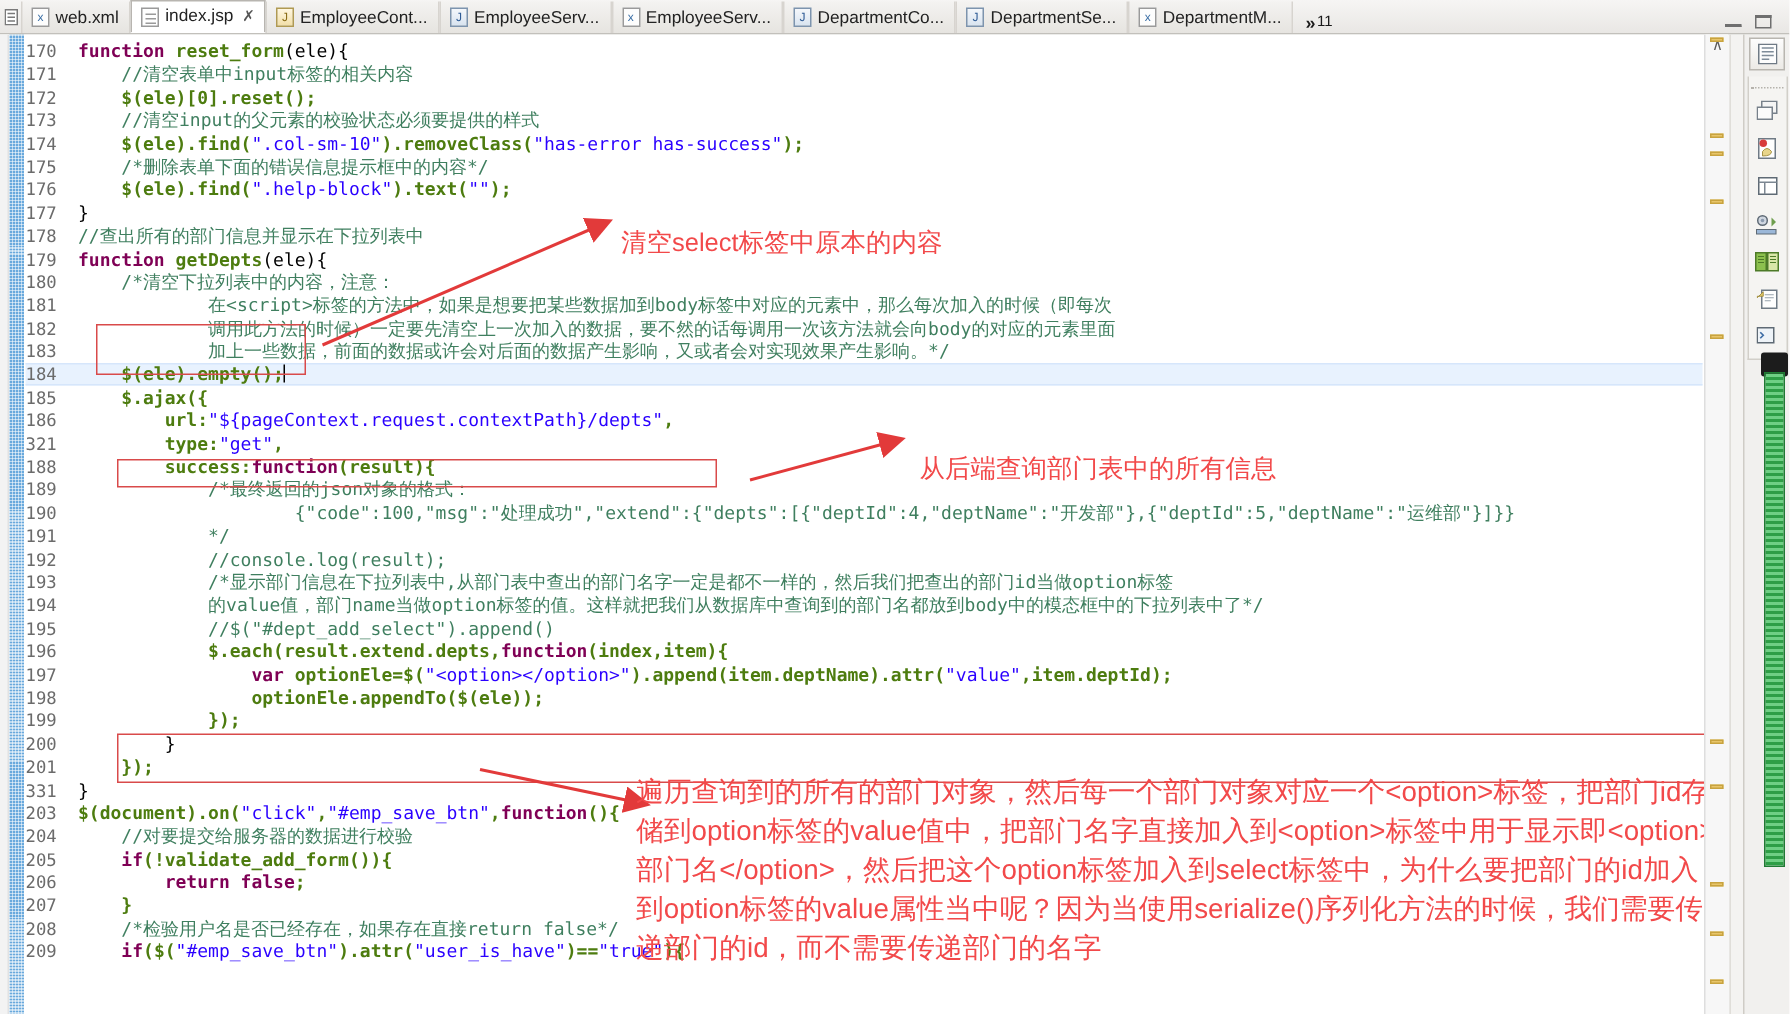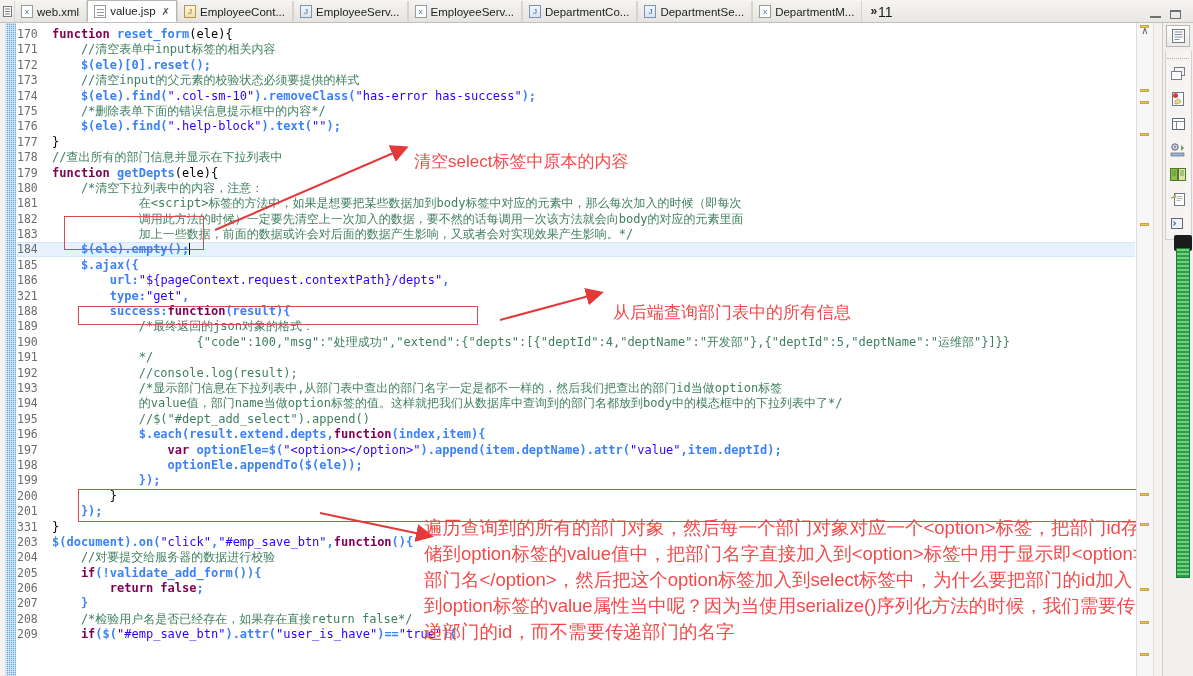--- a/index.html
+++ b/index.html
@@ -116,21 +116,21 @@
   .tab-overflow {
     display: flex;
     align-items: flex-start;
     padding: 1px 6px 0 8px;
     font-size: 12px;
     color: #1a1a1a;
     font-weight: bold;
     gap: 1px;
   }
   .tab-overflow .cnt {
-    font-size: 14px;
+    font-size: 10px;
     font-weight: normal;
     align-self: flex-end;
     padding-bottom: 2px;
   }
   .win-btns {
     margin-left: auto;
     display: flex;
     align-items: center;
     gap: 9px;
     padding: 0 12px 3px 0;
@@ -219,21 +219,21 @@
     white-space: pre;
     color: #000000;
   }
   .code-area .ln { height: 15.4px; position: relative; }
 
   
   .kw   { color: #7f0055; font-weight: bold; }
   .str  { color: #2a00ff; }
   .cm   { color: #3f7f5f; }
   .plain{ color: #000000; }
-  .fnb  { color: #3b82f6; font-weight: bold; }
+  .fnb  { color: #4d7c0f; font-weight: bold; }
 
   
   .cur-line {
     position: absolute;
     left: 17px;
     width: 1118px;
     height: 15.4px;
     background: #e8f2fe;
     border-top: 1px solid #d6e6fb;
     border-bottom: 1px solid #d6e6fb;
@@ -373,21 +373,21 @@
       </svg>
     </div>
 
     <div id="tabs-host" style="display:flex;align-items:flex-end;height:23px;">
         <div class="tab">
           <span class="tab-icon ic-xml"></span>
           <span>web.xml</span>
         </div>
         <div class="tab active">
           <span class="tab-icon ic-jsp"></span>
-          <span>value.jsp</span>
+          <span>index.jsp</span>
           <span class="tab-close">✗</span>
         </div>
         <div class="tab">
           <span class="tab-icon ic-java-dirty"></span>
           <span>EmployeeCont...</span>
         </div>
         <div class="tab">
           <span class="tab-icon ic-java"></span>
           <span>EmployeeServ...</span>
         </div>

